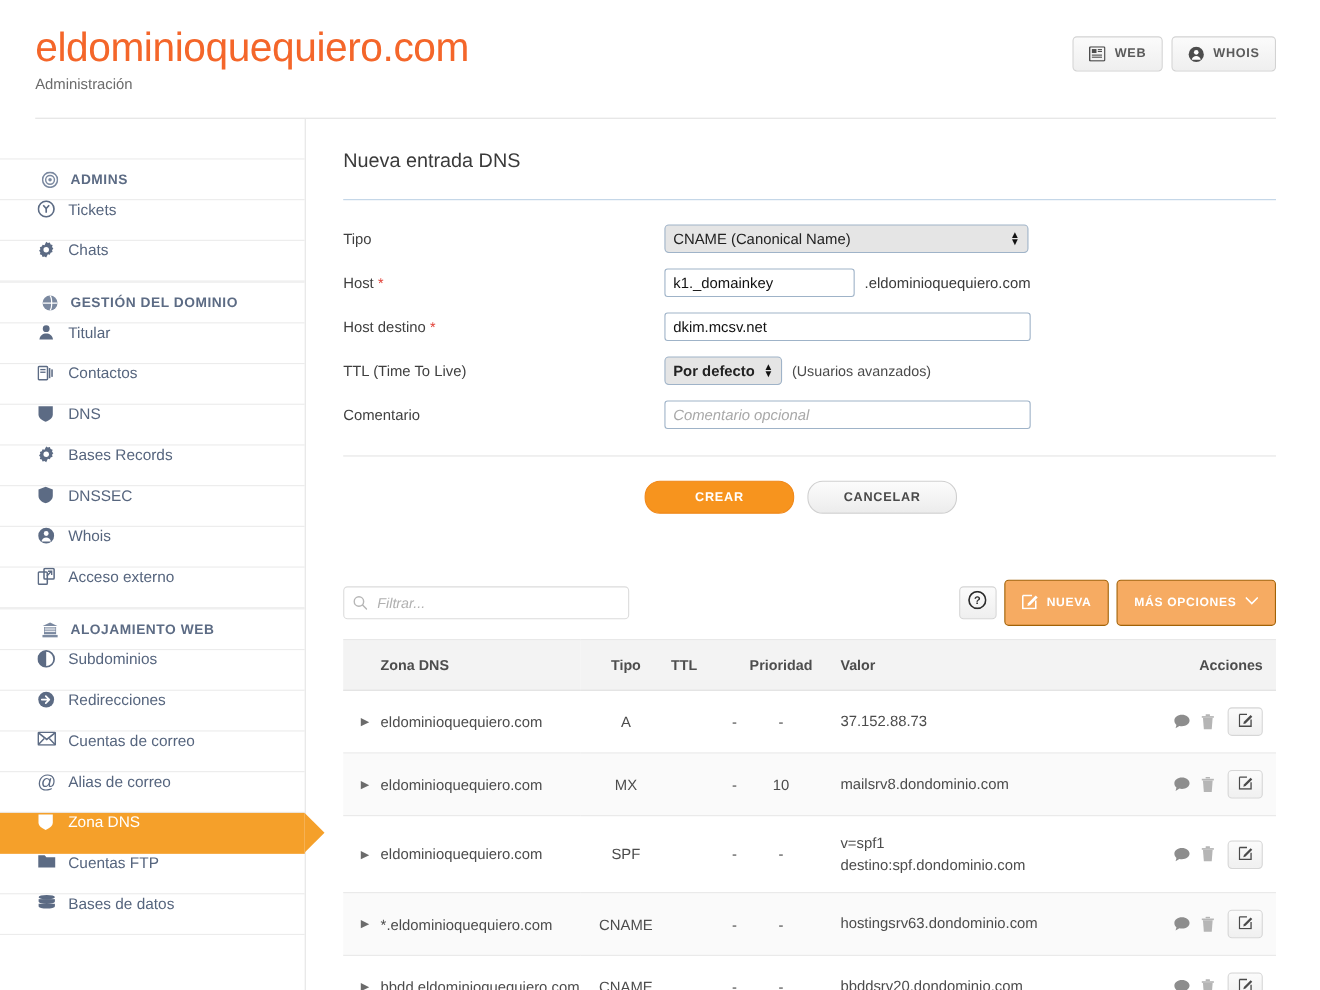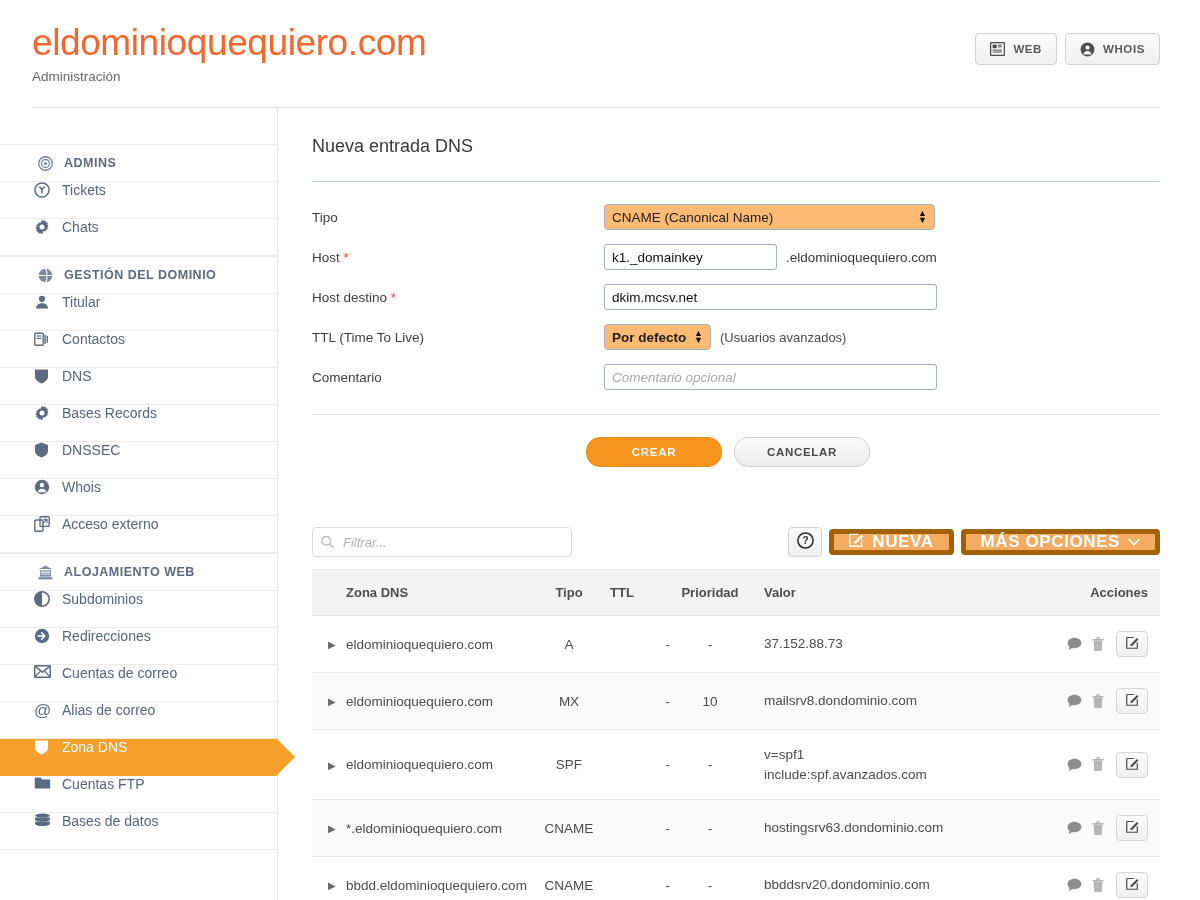--- a/index.html
+++ b/index.html
@@ -157,21 +157,21 @@
   }
   .req { color: #e2443b; font-size: 13px; }
   .form-field { display: flex; align-items: center; gap: 9px; flex: 1; }
 
   select.sel {
     -webkit-appearance: none;
     appearance: none;
     height: 26px;
     border: 1px solid #9fb3c8;
     border-radius: 4px;
-    background: #fdba74;
+    background: #e5e5e5;
     font-family: "Liberation Sans", sans-serif;
     font-size: 13.5px;
     color: #222;
     padding: 0 24px 0 7px;
     cursor: pointer;
   }
   .sel-wrap { position: relative; display: inline-block; }
   .sel-wrap .arrows {
     position: absolute;
     right: 8px; top: 50%;
@@ -284,25 +284,25 @@
     background: linear-gradient(#fbfbfb, #efefef);
     display: flex;
     align-items: center;
     justify-content: center;
     cursor: pointer;
     color: #2b2b2b;
   }
   .btn-muted {
     background: #f6ab62;
     color: #fff;
-    border: 5px solid #a16207;
-    height: 26px;
+    border: 1px solid #a16207;
+    height: 42px;
     border-radius: 4px;
     padding: 0 15px;
-    font-size: 17px;
+    font-size: 11px;
     font-weight: 700;
     letter-spacing: 0.6px;
     display: inline-flex;
     align-items: center;
     gap: 8px;
     cursor: pointer;
   }
 
   
   table.dns { width: 100%; border-collapse: collapse; table-layout: fixed; }
@@ -782,21 +782,21 @@
         <tr>
           <td class="c-zona">
             <span class="row-caret">▶</span>
             <span>eldominioquequiero.com</span>
           </td>
           <td class="c-tipo">SPF</td>
           <td class="c-ttl">-</td>
           <td class="c-prio">-</td>
           <td class="c-valor">
             <div class="val-multi">v=spf1</div>
-            <div class="val-multi">include:spf.avanzados.com</div>
+            <div class="val-multi">destino:spf.dondominio.com</div>
           </td>
           <td class="c-acc">
             <div class="actions-cell">
               <span class="act-icon">
                   <svg width="15" height="14" viewBox="0 0 15 14">
                     <path d="M7.5 0.8c3.9 0 6.9 2.3 6.9 5.2s-3 5.2-6.9 5.2c-0.8 0-1.6-0.1-2.3-0.3L1.7 13l0.8-3C1.4 9.1 0.6 7.8 0.6 6 0.6 3.1 3.6 0.8 7.5 0.8z" fill="#8d8d8d"></path>
                   </svg>
                 </span>
               <span class="act-icon">
                   <svg width="12" height="15" viewBox="0 0 12 15">

